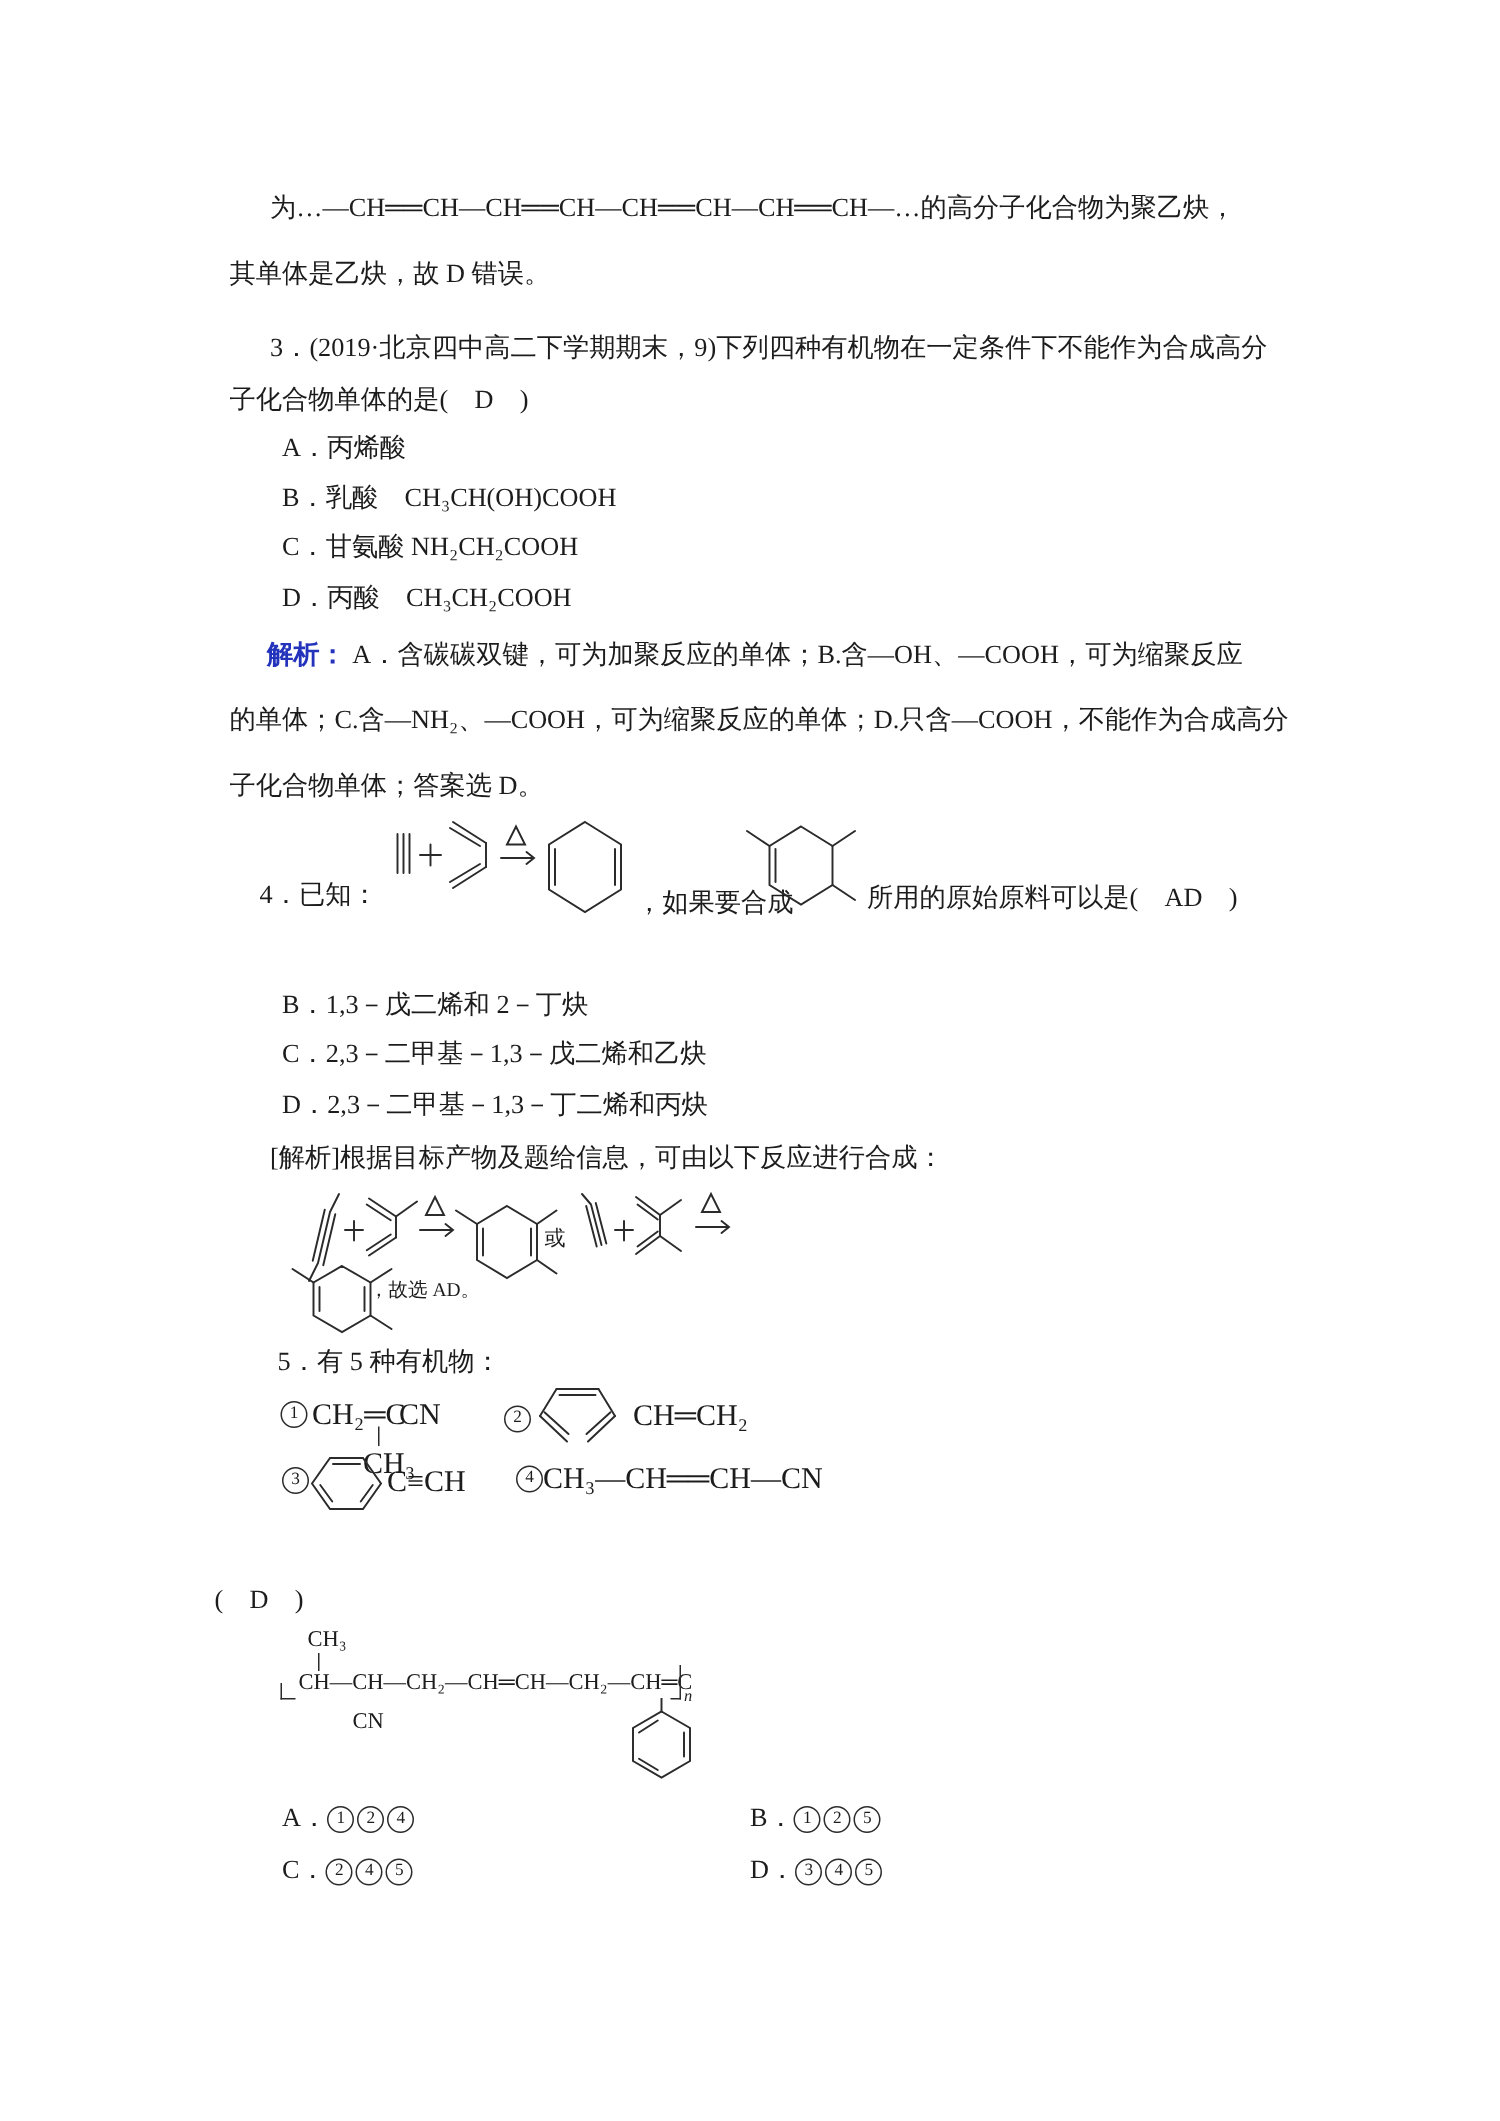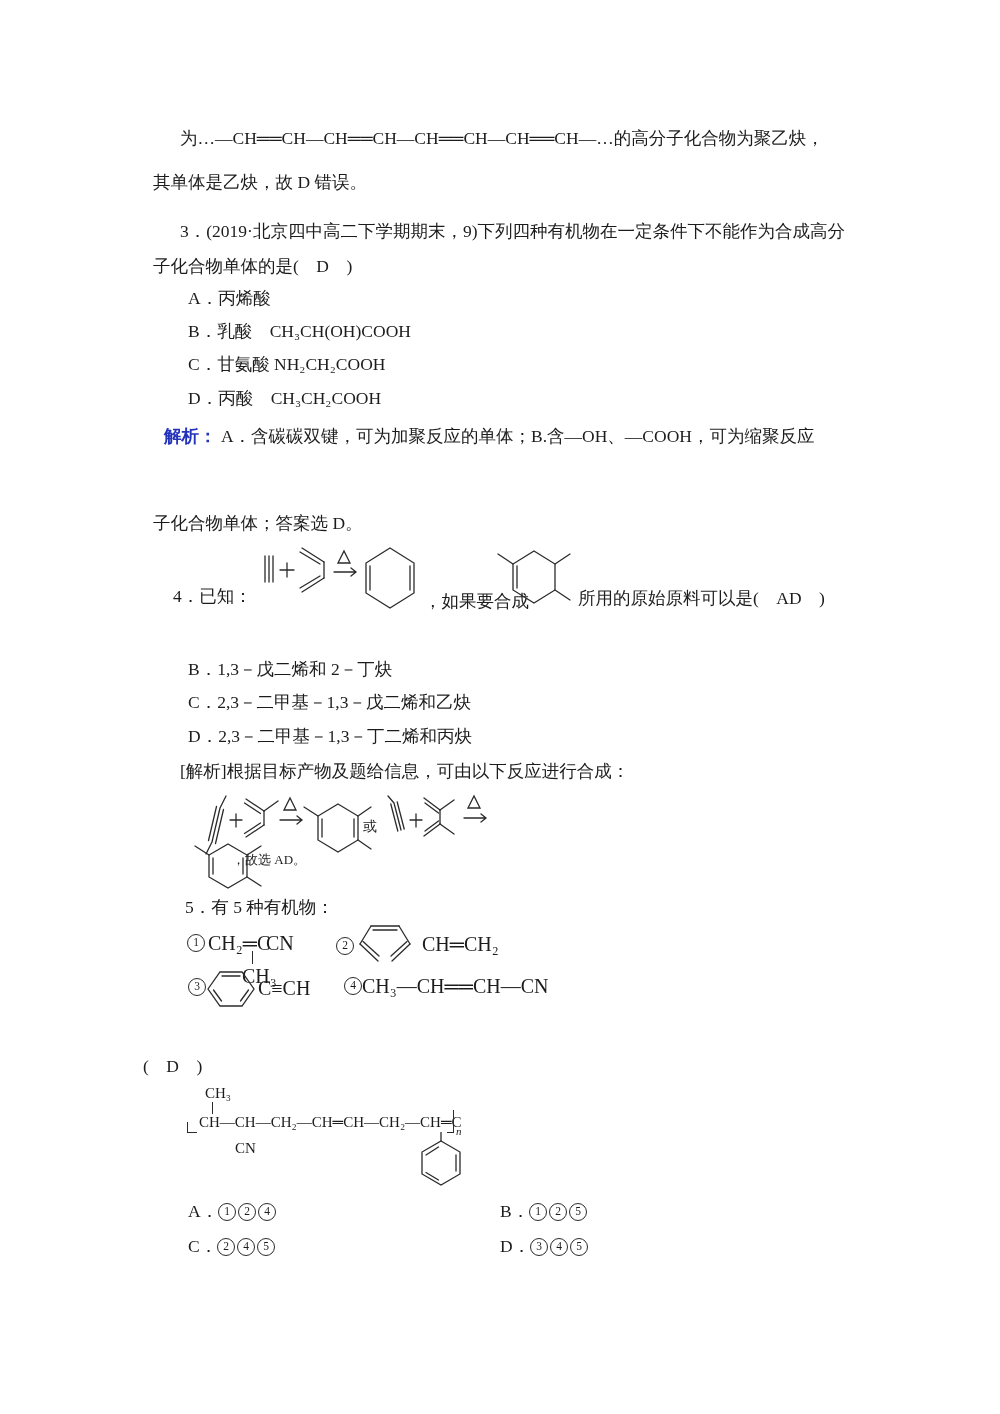--- a/index.html
+++ b/index.html
@@ -32,21 +32,22 @@
   <div class="t" style="left:180px;top:128px;text-align:right;">为…—CH══CH—CH══CH—CH══CH—CH══CH—…的高分子化合物为聚乙炔，</div>
   <div class="t" style="left:153px;top:172px;">其单体是乙炔，故 D 错误。</div>
 
   <div class="t" style="left:180px;top:221px;">3．(2019·北京四中高二下学期期末，9)下列四种有机物在一定条件下不能作为合成高分</div>
   <div class="t" style="left:153px;top:256px;">子化合物单体的是(　D　)</div>
   <div class="t" style="left:188px;top:288px;">A．丙烯酸</div>
   <div class="t" style="left:188px;top:321px;">B．乳酸　CH₃CH(OH)COOH</div>
   <div class="t" style="left:188px;top:354px;">C．甘氨酸 NH₂CH₂COOH</div>
   <div class="t" style="left:188px;top:388px;">D．丙酸　CH₃CH₂COOH</div>
 
-  <div class="t" style="left:164px;top:426px;"><span class="blue" style="color: rgb(36, 51, 187);">解析：</span><span> A．含碳碳双键，可为加聚反应的单体；B.含—OH、—COOH，可为缩聚反应</span></div>
+  <div class="t" style="left:178px;top:426px;"><span class="blue" style="color: rgb(36, 51, 187);">解析：</span><span> A．含碳碳双键，可为加聚反应的单体；B.含—OH、—COOH，可为缩聚反应</span></div>
+  <div class="t" style="left:153px;top:469px;">的单体；C.含—NH₂、—COOH，可为缩聚反应的单体；D.只含—COOH，不能作为合成高分</div>
   <div class="t" style="left:153px;top:513px;">子化合物单体；答案选 D。</div>
 
   <div class="t" style="left:173px;top:586px;text-align:right;">4．已知：</div>
 
   <svg class="sv" style="left:258px;top:542px;" width="165" height="78" viewBox="0 0 165 78">
     <g>
       <path d="M7 14 V40 M11 14 V40 M15 14 V40"></path>
     </g>
     <g>
       <path d="M22 28 H36 M29 21 V35"></path>
@@ -130,21 +131,21 @@
     </g>
   </svg>
 
   <svg class="sv" style="left:188px;top:838px;" width="82" height="56" viewBox="0 0 82 56">
     <g>
       <polygon points="40,6 59,17 59,39 40,50 21,39 21,17"></polygon>
       <path d="M25 20 V36 M55 20 V36"></path>
       <path d="M21 17 L7 8 M59 17 L73 8 M59 39 L73 48"></path>
     </g>
   </svg>
-  <div class="t small" style="left:232px;top:852px;">，故选 AD。</div>
+  <div class="t small" style="left:246px;top:852px;">，故选 AD。</div>
 
   <div class="t" style="left:185px;top:897px;">5．有 5 种有机物：</div>
 
   <div class="struct" style="left:186px;top:930px;width:130px;height:60px;">
     <span class="circ" style="left:1px;top:4px;">1</span>
     <span class="t fm" style="left:22px;top:1px;">CH₂═C</span>
     <span class="t fm" style="left:80px;top:1px;">CN</span>
     <div class="vline" style="left:66px;top:21px;height:13px;"></div>
     <span class="t fm" style="left:56px;top:34px;">CH₃</span>
   </div>

